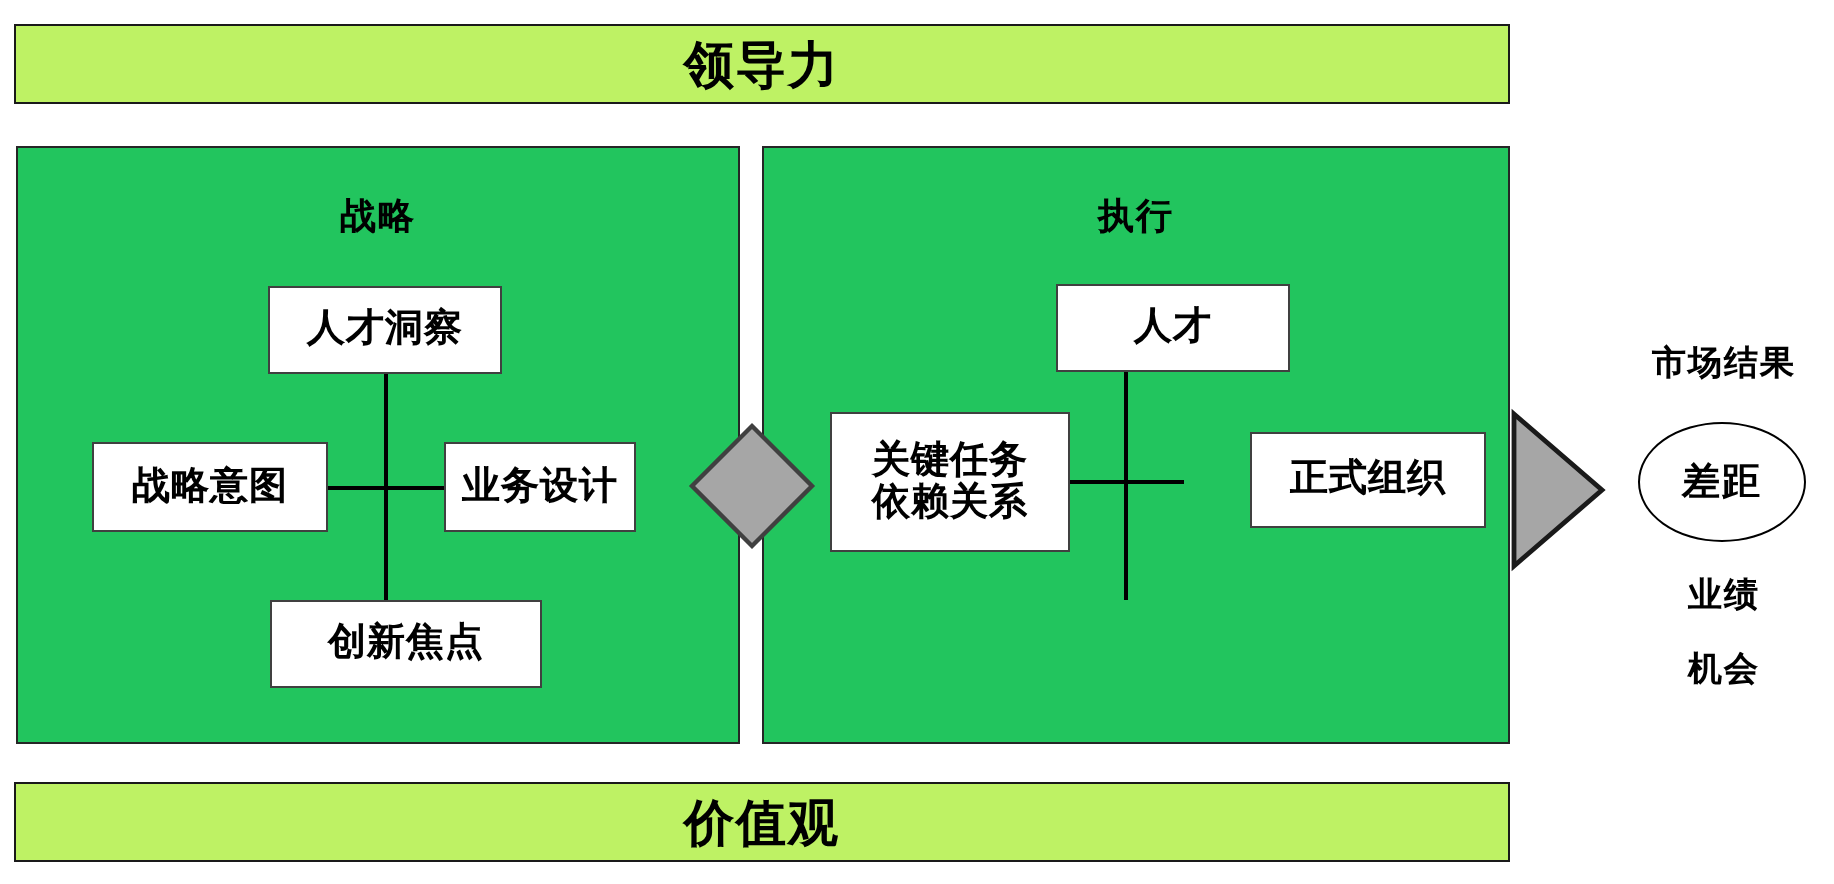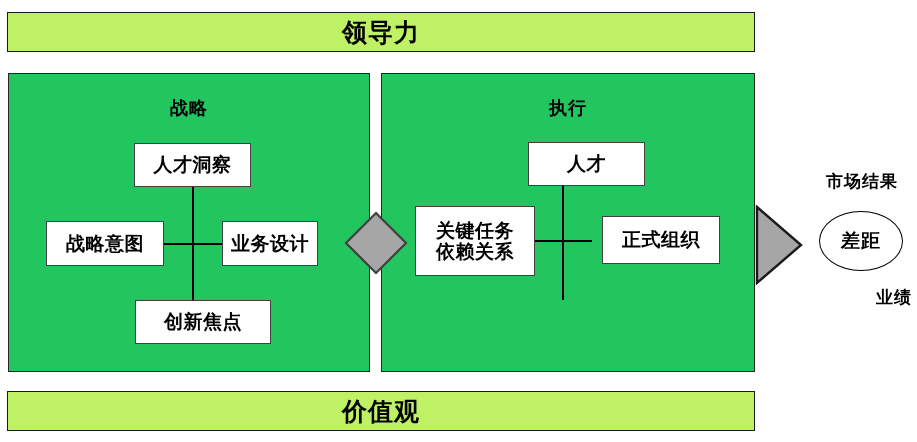--- a/index.html
+++ b/index.html
@@ -77,21 +77,21 @@
 
   
   #node-talent-insight  { left: 134px; top: 143px; width: 117px; height: 44px; }
   #node-strategic-intent{ left: 46px;  top: 221px; width: 118px; height: 45px; }
   #node-business-design { left: 222px; top: 221px; width: 96px; height: 45px; }
   #node-innovation-focus{ left: 135px; top: 300px; width: 136px; height: 44px; font-family: Liberation Serif, serif; }
 
   
   #node-talent          { left: 504px; top: 142px; width: 117px; height: 44px; margin-left: 24px; }
   #node-key-tasks       { left: 415px; top: 206px; width: 120px; height: 70px; }
-  #node-formal-org      { left: 602px; top: 216px; width: 118px; height: 48px; }
+  #node-formal-org      { left: 625px; top: 216px; width: 118px; height: 48px; }
   #node-culture         { left: 503px; top: 300px; width: 118px; height: 44px; }
 
   
   #diamond-connector {
     left: 344px; top: 211px; width: 64px; height: 64px;
   }
   #diamond-connector svg { display: block; }
 
   
   #arrow-triangle { left: 754px; top: 204px; width: 50px; height: 82px; }
@@ -99,21 +99,21 @@
 
   
   .right-text {
     font-weight: bold;
     font-size: 17px;
     letter-spacing: 1px;
     text-align: center;
     white-space: nowrap;
   }
   #label-market-results { left: 812px; top: 170px; width: 100px; }
-  #label-performance    { left: 812px; top: 286px; width: 100px; text-align: right; }
+  #label-performance    { left: 812px; top: 286px; width: 100px; }
   #label-opportunity    { left: 812px; top: 323px; width: 100px; }
 
   #ellipse-gap {
     left: 819px; top: 211px; width: 84px; height: 60px;
     border: 1.7px solid #000000;
     border-radius: 50%;
     background: #ffffff;
     display: flex;
     align-items: center;
     justify-content: center;
@@ -183,18 +183,19 @@
   </div>
 
   <div class="abs right-text" id="label-market-results">市场结果</div>
 
   <div class="abs" id="ellipse-gap">
     <span>差距</span>
   </div>
 
   <div class="abs right-text" id="label-performance">业绩</div>
 
+  <div class="abs right-text" id="label-opportunity">机会</div>
 
   <div class="abs banner" id="banner-values">
     <span>价值观</span>
   </div>
 
 </div>
 
 </body></html>

